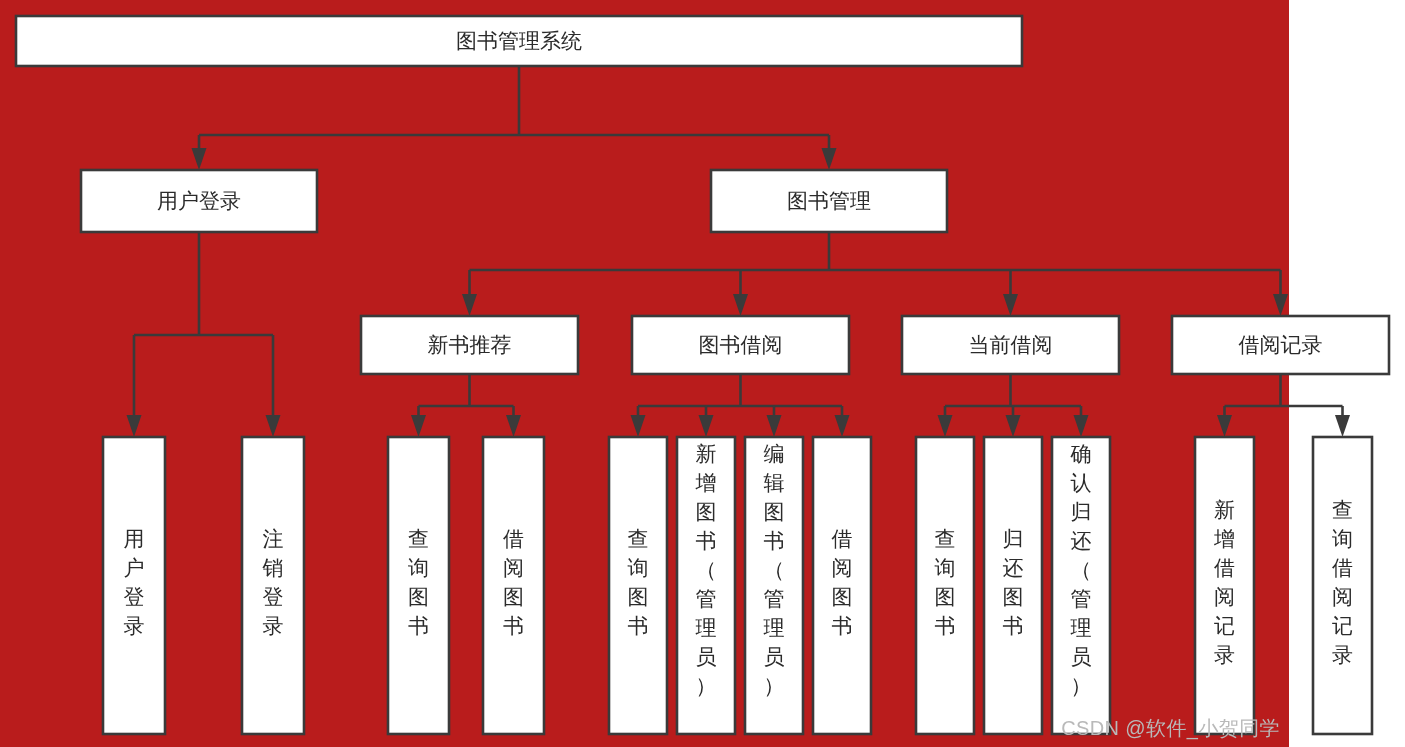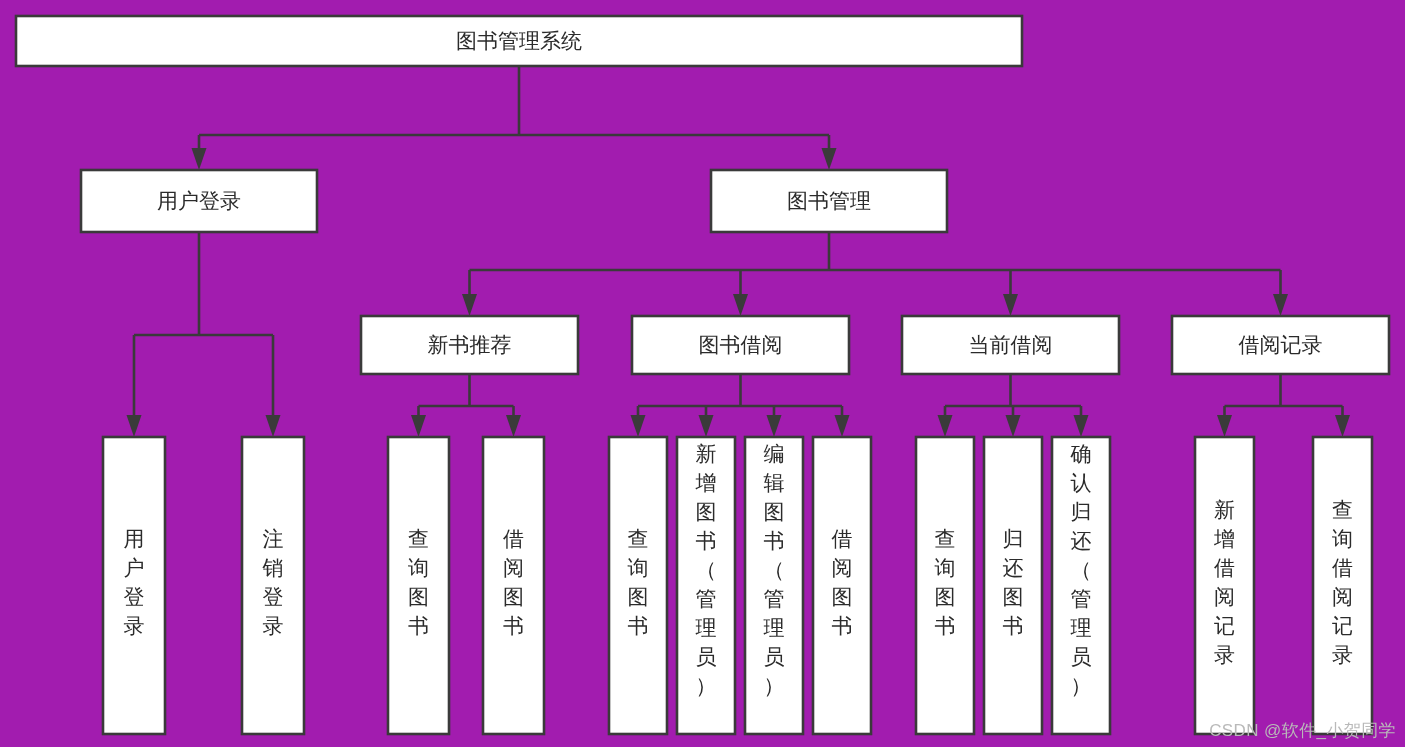--- a/index.html
+++ b/index.html
@@ -8,23 +8,23 @@
     background: #ffffff;
   }
   body {
     width: 1405px;
     height: 747px;
     font-family: "Liberation Sans", "DejaVu Sans", sans-serif;
     overflow: hidden;
   }
   #diagram-root {
     position: relative;
-    width: 1405px;
+    width: 1289px;
     height: 747px;
-    background: #a21caf;
+    background: #b91c1c;
   }
   svg#tree-svg {
     position: absolute;
     left: 0;
     top: 0;
     width: 1405px;
     height: 747px;
     display: block;
   }
   .node-rect {
@@ -53,21 +53,21 @@
     fill: #2b2b2b;
     font-family: "Liberation Sans", "DejaVu Sans", sans-serif;
     font-size: 21px;
     text-anchor: middle;
   }
   .watermark {
     position: absolute;
     right: 9px;
     bottom: 5px;
     font-family: "Liberation Sans", "DejaVu Sans", sans-serif;
-    font-size: 17px;
+    font-size: 20px;
     color: #b9b9b9;
     letter-spacing: 0.4px;
     white-space: nowrap;
     pointer-events: none;
   }
 </style>
 </head>
 <body>
 
 <div id="diagram-root">

